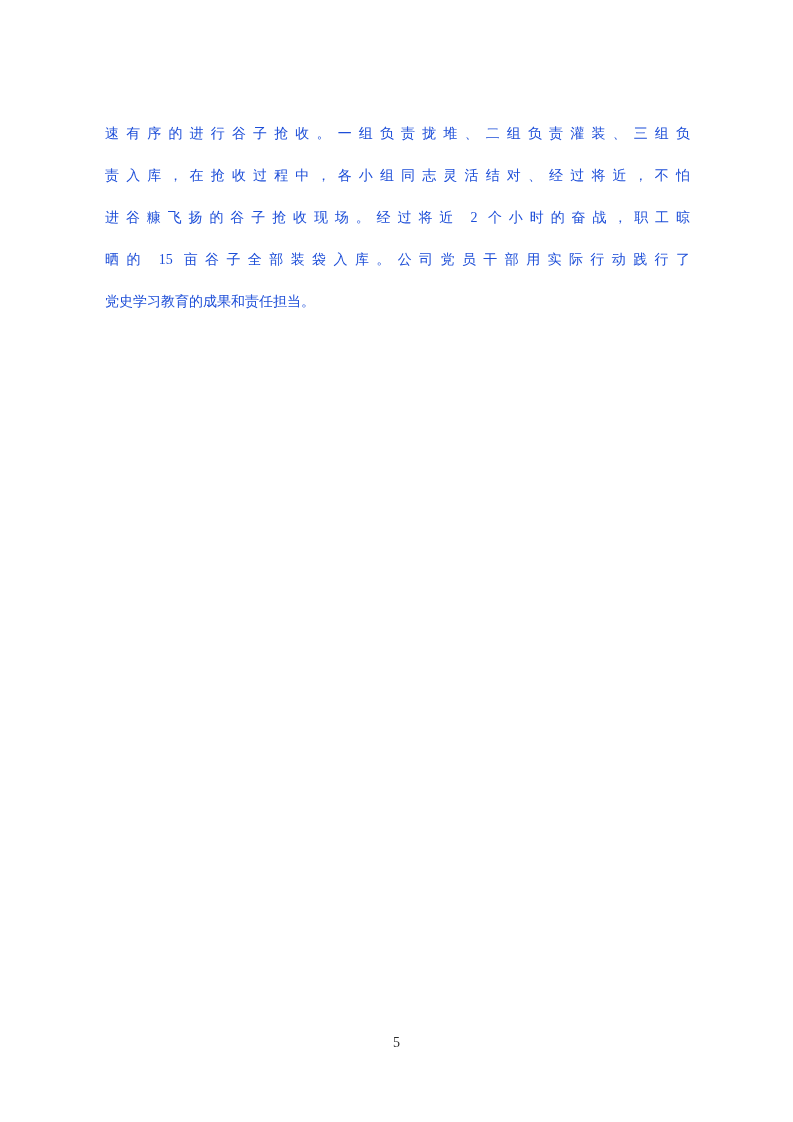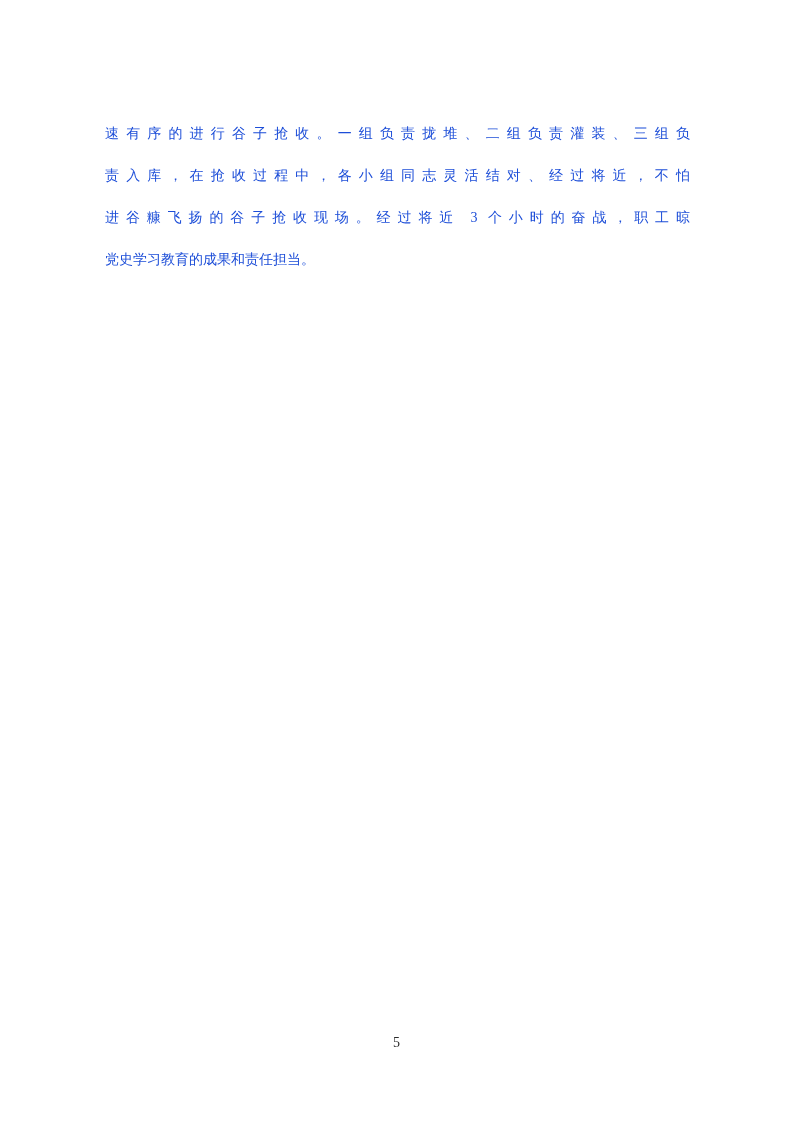--- a/index.html
+++ b/index.html
@@ -50,19 +50,20 @@
     font-family: "Liberation Serif", "DejaVu Serif", serif;
   }
 </style>
 </head>
 <body>
 
 <div class="doc-page">
   <div class="doc-body">
     <div class="doc-line">速有序的进行谷子抢收。一组负责拢堆、二组负责灌装、三组负</div>
     <div class="doc-line">责入库，在抢收过程中，各小组同志灵活结对、经过将近，不怕</div>
-    <div class="doc-line">进谷糠飞扬的谷子抢收现场。经过将近 3 个小时的奋战，职工晾</div>
+    <div class="doc-line">进谷糠飞扬的谷子抢收现场。经过将近 2 个小时的奋战，职工晾</div>
+    <div class="doc-line">晒的 15 亩谷子全部装袋入库。公司党员干部用实际行动践行了</div>
     <div class="doc-line last">党史学习教育的成果和责任担当。</div>
   </div>
   <div class="page-footer">
     <span class="page-number">5</span>
   </div>
 </div>
 
 </body></html>

